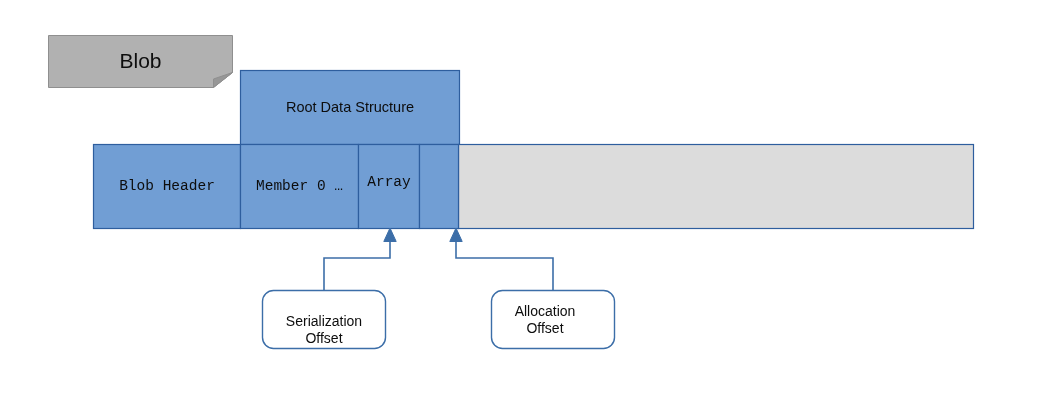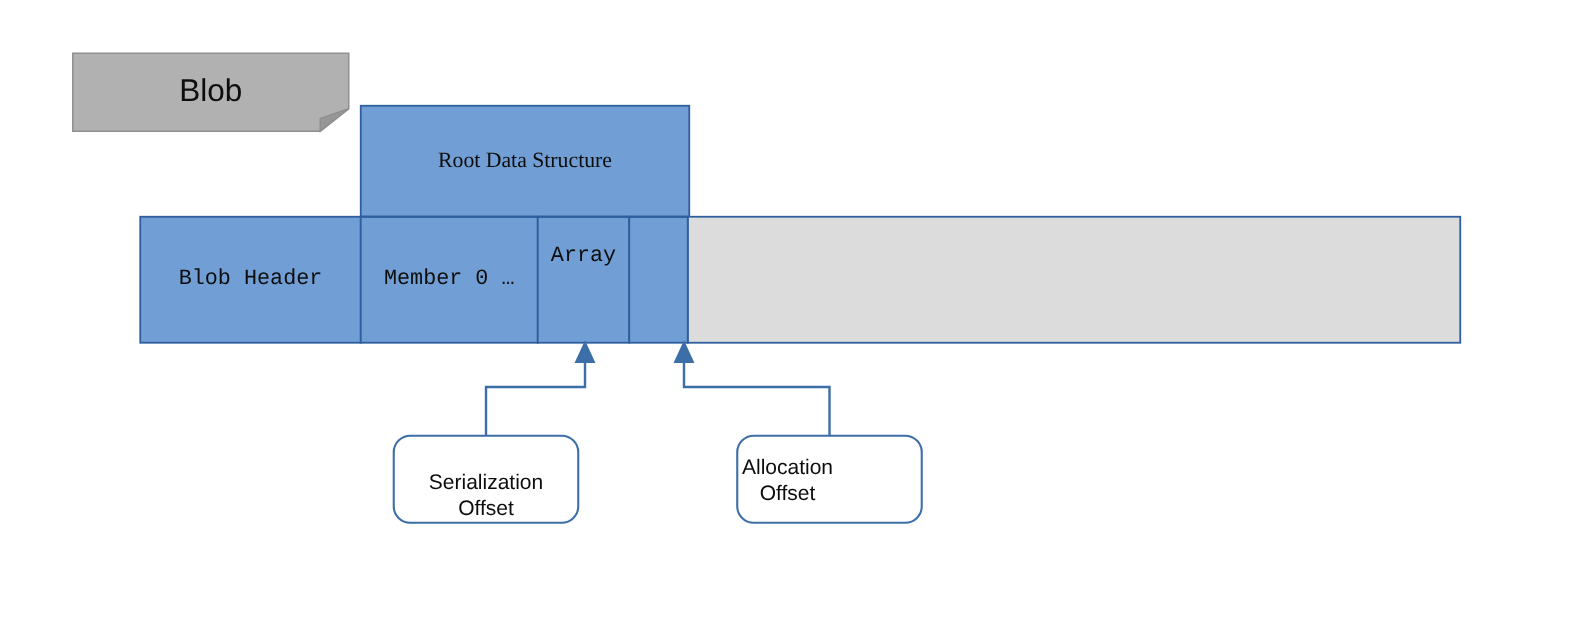--- a/index.html
+++ b/index.html
@@ -79,30 +79,30 @@
       <path d="M553,292 L553,258 L456,258 L456,238" fill="none" stroke="#3C6EA8" stroke-width="1.6" stroke-linecap="butt" stroke-linejoin="miter"></path>
       <path d="M456,228 L462.2,241.5 L449.8,241.5 Z" fill="#3C6EA8" stroke="#3C6EA8" stroke-width="1"></path>
     </g>
 
     <rect x="262.5" y="290.5" width="123" height="58" rx="11" ry="11" fill="#FFFFFF" stroke="#3C6EA8" stroke-width="1.4"></rect>
     <rect x="491.5" y="290.5" width="123" height="58" rx="11" ry="11" fill="#FFFFFF" stroke="#3C6EA8" stroke-width="1.4"></rect>
   </svg>
 
   <div class="node-label lbl-blob" style="left:48px; top:35px; width:185px; height:52px;">Blob</div>
 
-  <div class="node-label lbl-root" style="left:241px; top:71px; width:218px; height:73px;font-family:Liberation Serif, serif;">Root Data Structure</div>
+  <div class="node-label lbl-root" style="left:241px; top:71px; width:218px; height:73px;">Root Data Structure</div>
 
   <div class="node-label lbl-seg" style="left:94px; top:145px; width:146px; height:83px;">Blob Header</div>
 
   <div class="node-label lbl-seg" style="left:241px; top:145px; width:117px; height:83px;text-align:center;">Member 0 …</div>
 
-  <div class="node-label lbl-seg" style="left:359px; top:130px; width:60px; height:83px;">Array</div>
+  <div class="node-label lbl-seg" style="left:359px; top:141px; width:60px; height:83px;">Array</div>
 
   <div class="node-label lbl-seg" style="left:420px; top:145px; width:38px; height:83px;"></div>
 
 
   <div class="node-label lbl-callout" style="left:263px; top:301px; width:122px; height:57px;">Serialization
 Offset</div>
 
-  <div class="node-label lbl-callout" style="left:464px; top:291px; width:122px; height:57px;">Allocation
+  <div class="node-label lbl-callout" style="left:484px; top:291px; width:122px; height:57px;">Allocation
 Offset</div>
 
 </div>
 
 </body></html>

